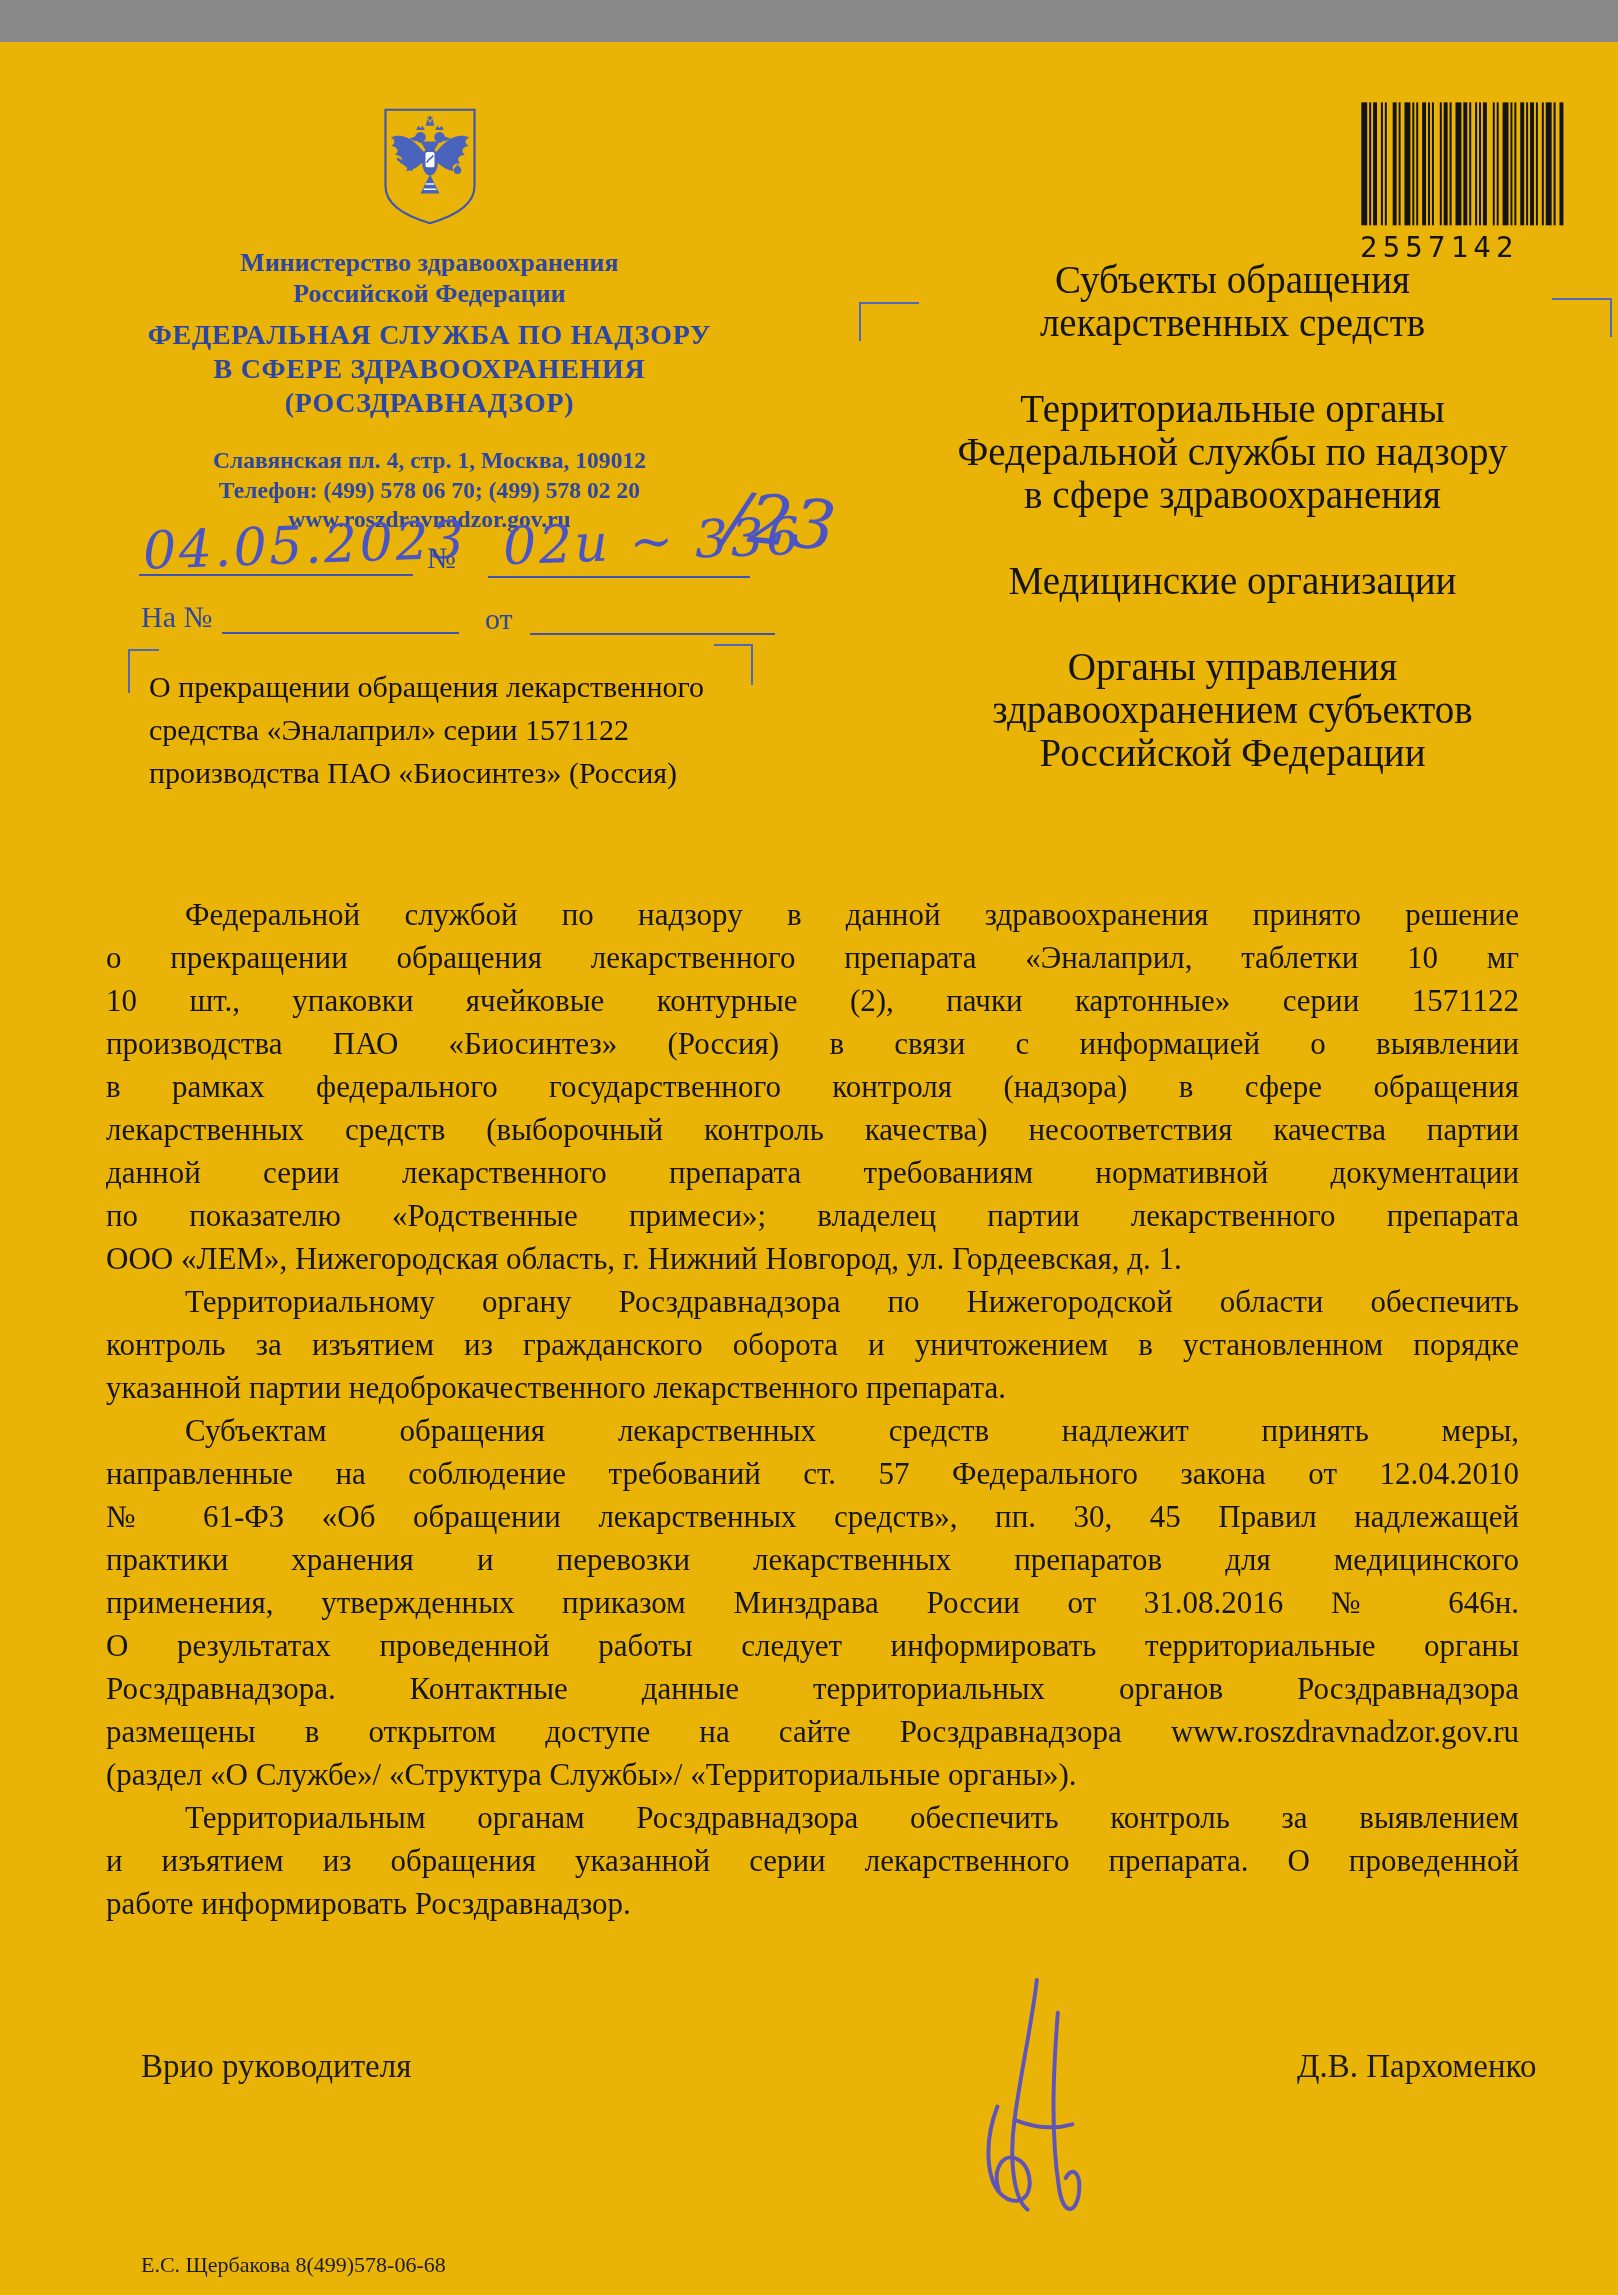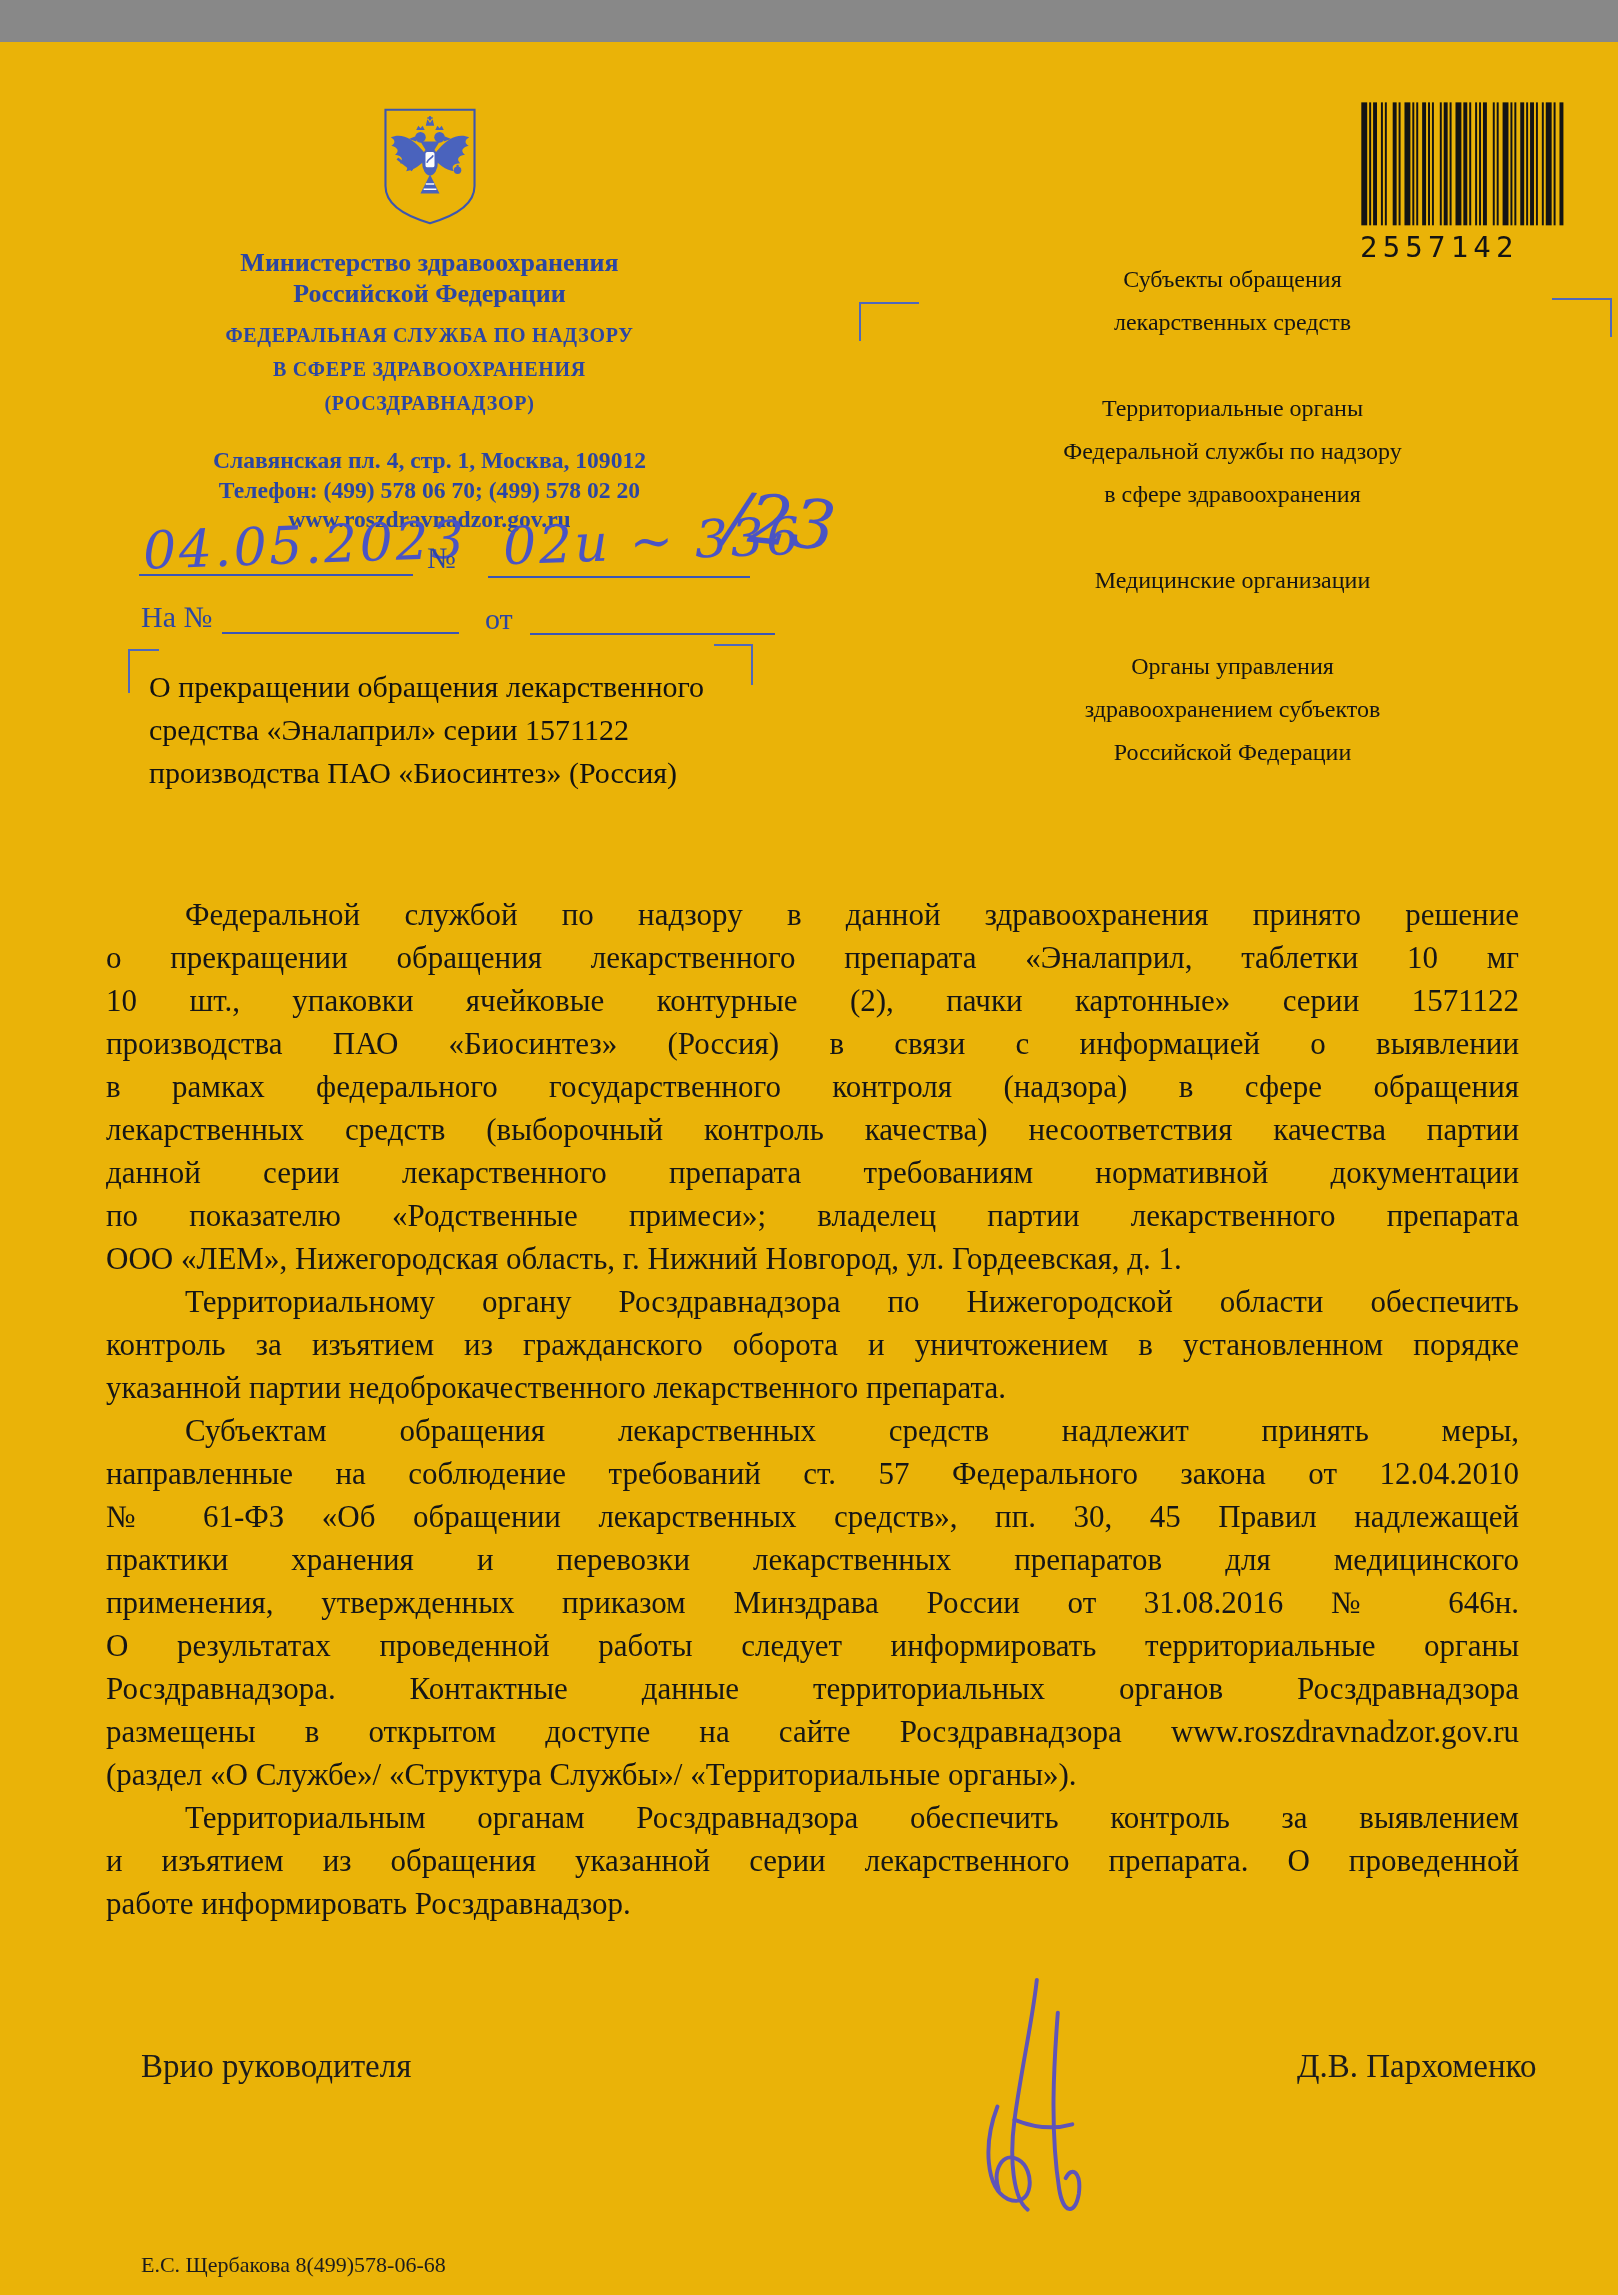--- a/index.html
+++ b/index.html
@@ -17,21 +17,21 @@
     font-family:"Liberation Serif", serif;
     color:var(--txt);
     overflow:hidden;
     margin-top:42px;
   }
   
   .emblem{position:absolute;left:377px;top:63px;width:106px;height:123px;}
   .lh-text{position:absolute;left:92px;top:205px;width:675px;text-align:center;color:var(--blue);}
   .ministry div{font-size:26px;line-height:31px;font-weight:bold;}
   .service{margin-top:9.2px;}
-  .service div{font-size:20px;line-height:34px;font-weight:bold;letter-spacing:0.7px;}
+  .service div{font-size:28px;line-height:34px;font-weight:bold;letter-spacing:0.7px;}
   .addr{margin-top:26px;font-weight:bold;}
   .addr div{font-size:23.6px;line-height:29.5px;}
   
   .barcode{position:absolute;left:1360px;top:60px;width:210px;text-align:left;}
   .barcode .num{font-family:"DejaVu Sans Mono", monospace;font-size:29px;letter-spacing:5.2px;color:#141414;margin-top:1.3px;}
   
   .hand{font-family:"DejaVu Serif", serif;font-style:italic;color:var(--ink);}
   .hand-date{position:absolute;left:143px;top:473px;font-size:52px;letter-spacing:2.6px;transform:rotate(-2deg);}
   .no-sign{position:absolute;left:427px;top:499px;font-size:30px;color:var(--blue);}
   .hand-number{position:absolute;left:503px;top:469px;font-size:52px;letter-spacing:2.6px;transform:rotate(-2deg);}
@@ -45,21 +45,21 @@
   .from-label{position:absolute;left:485px;top:560px;font-size:30px;color:var(--blue);}
   
   .crn{position:absolute;}
   .crn.tl{border-top:2.6px solid var(--bracket);border-left:2.6px solid var(--bracket);}
   .crn.tr{border-top:2.6px solid var(--bracket);border-right:2.6px solid var(--bracket);}
   .b-addr-l{left:859px;top:260px;width:58px;height:37px;}
   .b-addr-r{left:1552px;top:256px;width:58px;height:37px;}
   .b-subj-l{left:128px;top:607px;width:29px;height:42px;}
   .b-subj-r{left:714px;top:602px;width:37px;height:39px;}
   
-  .recipients{position:absolute;left:885px;top:216px;width:695px;text-align:center;font-size:24px;line-height:43px;color:#151515;}
+  .recipients{position:absolute;left:885px;top:216px;width:695px;text-align:center;font-size:39px;line-height:43px;color:#151515;}
   .rgroup{margin-bottom:43px;}
   
   .subject{position:absolute;left:149px;top:623px;font-size:30px;line-height:43px;color:#121212;}
   
   .docbody{position:absolute;left:106px;top:851px;width:1413px;font-size:31px;color:#161616;}
   .bl{height:43px;line-height:43px;overflow:hidden;}
   .jl{text-align:justify;}
   .jl::after{content:"";display:inline-block;width:100%;height:0;}
   .ind{text-indent:79px;}
   

